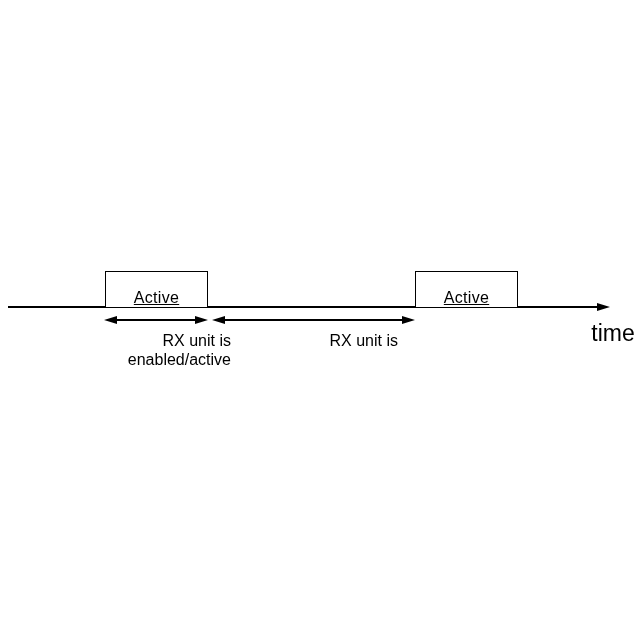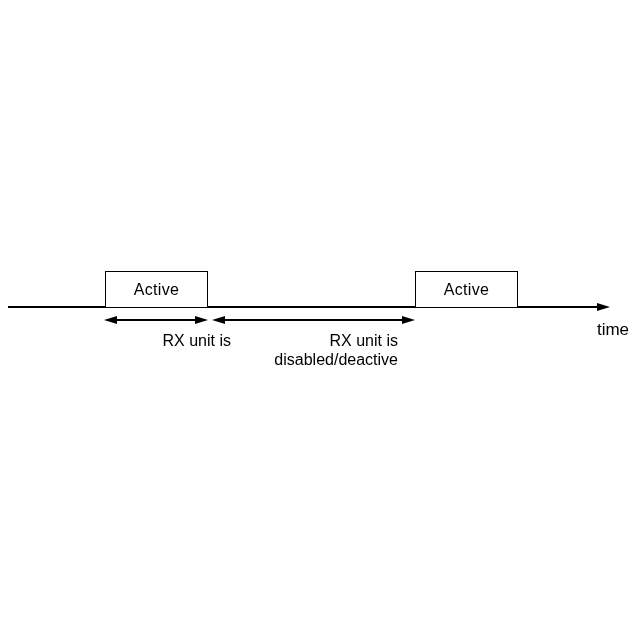--- a/index.html
+++ b/index.html
@@ -36,35 +36,36 @@
     border-top: 4px solid transparent;
     border-bottom: 4px solid transparent;
     border-right: 13px solid #000000;
   }
   .pulse-box {
     position: absolute;
     box-sizing: border-box;
     border: 1.5px solid #000000;
     background: #ffffff;
     display: flex;
-    align-items: center;
+    align-items: flex-end;
     justify-content: center;
     font-size: 16px;
     letter-spacing: 0.3px;
+    text-decoration: underline;
   }
   .interval-label {
     position: absolute;
     text-align: right;
     font-size: 16px;
     line-height: 19px;
     white-space: nowrap;
   }
   .time-label {
     position: absolute;
-    font-size: 17px;
+    font-size: 23px;
     text-align: center;
   }
 </style>
 </head>
 <body>
 
 <div class="canvas">
 
   <div class="hline" style="left:8px; top:306px; width:592px;"></div>
   <div class="arrowhead-right" style="left:597px; top:303px;"></div>
@@ -79,21 +80,21 @@
   <div class="arrowhead-left" style="left:104px; top:316px;"></div>
   <div class="hline" style="left:113px; top:319px; width:87px;"></div>
   <div class="arrowhead-right" style="left:195px; top:316px;"></div>
 
   <div class="arrowhead-left" style="left:212px; top:316px;"></div>
   <div class="hline" style="left:221px; top:319px; width:185px;"></div>
   <div class="arrowhead-right" style="left:402px; top:316px;"></div>
 
   <div class="interval-label" style="left:81px; top:331px; width:150px;">
     <div>RX unit is</div>
+    <div>enabled/active</div>
   </div>
   <div class="interval-label" style="left:228px; top:331px; width:170px;">
     <div>RX unit is</div>
-    <div>disabled/deactive</div>
   </div>
 
   <div class="time-label" style="left:590px; top:320px; width:46px;">time</div>
 
 </div>
 
 </body></html>

